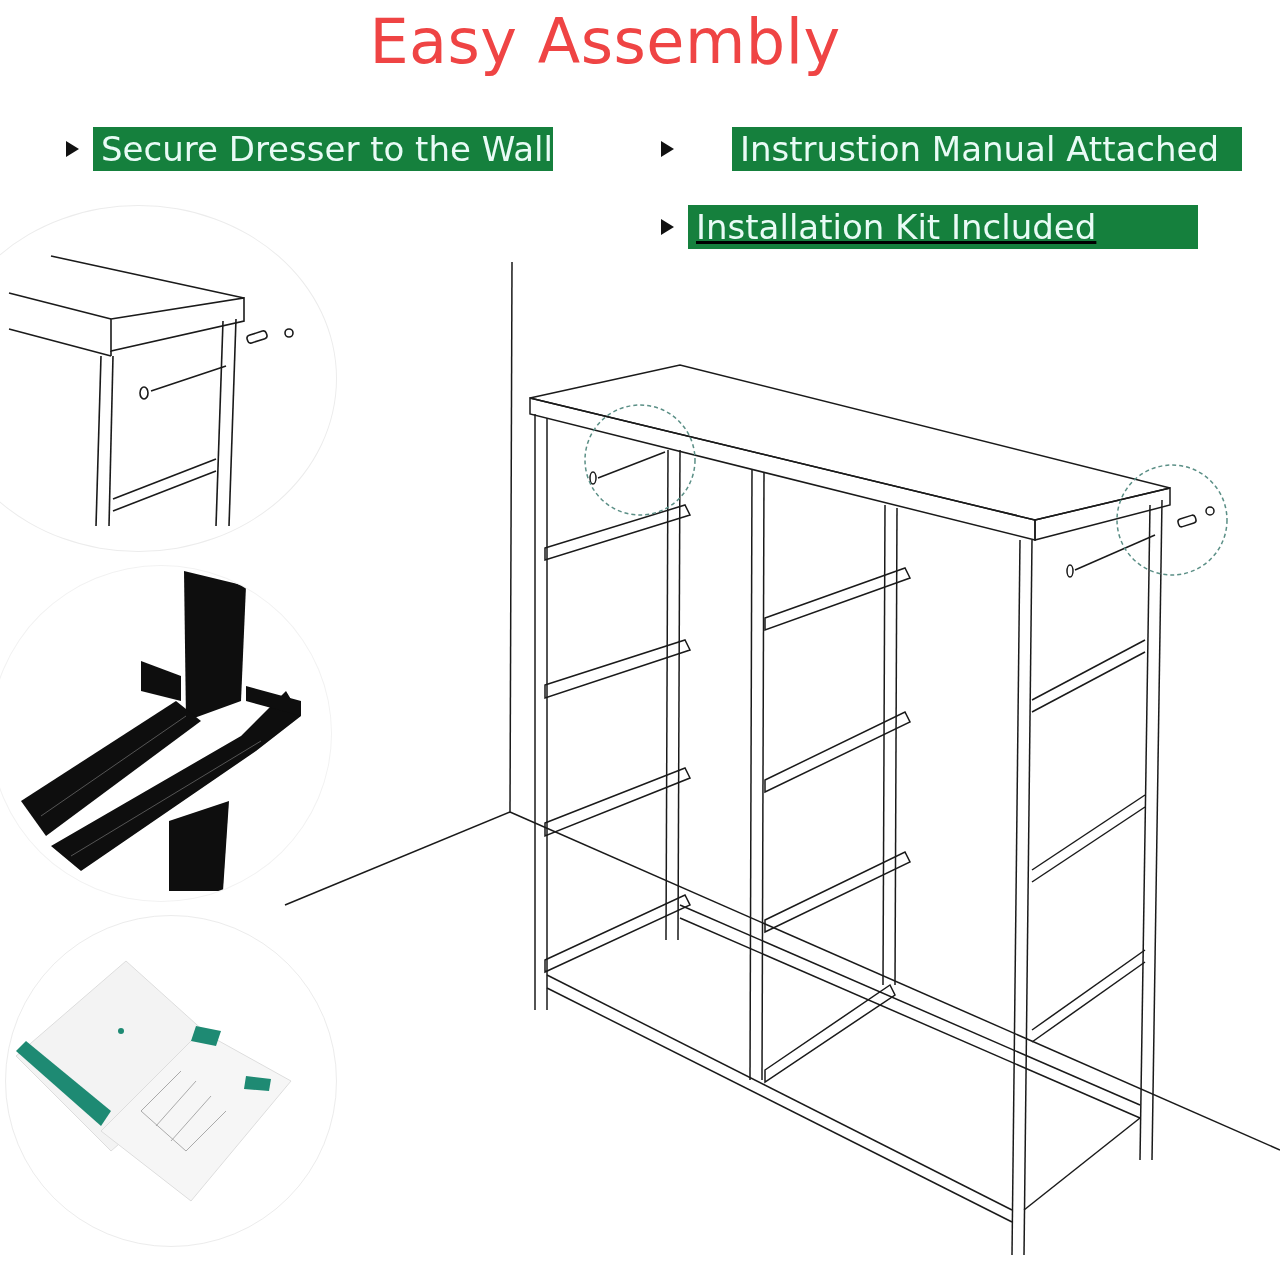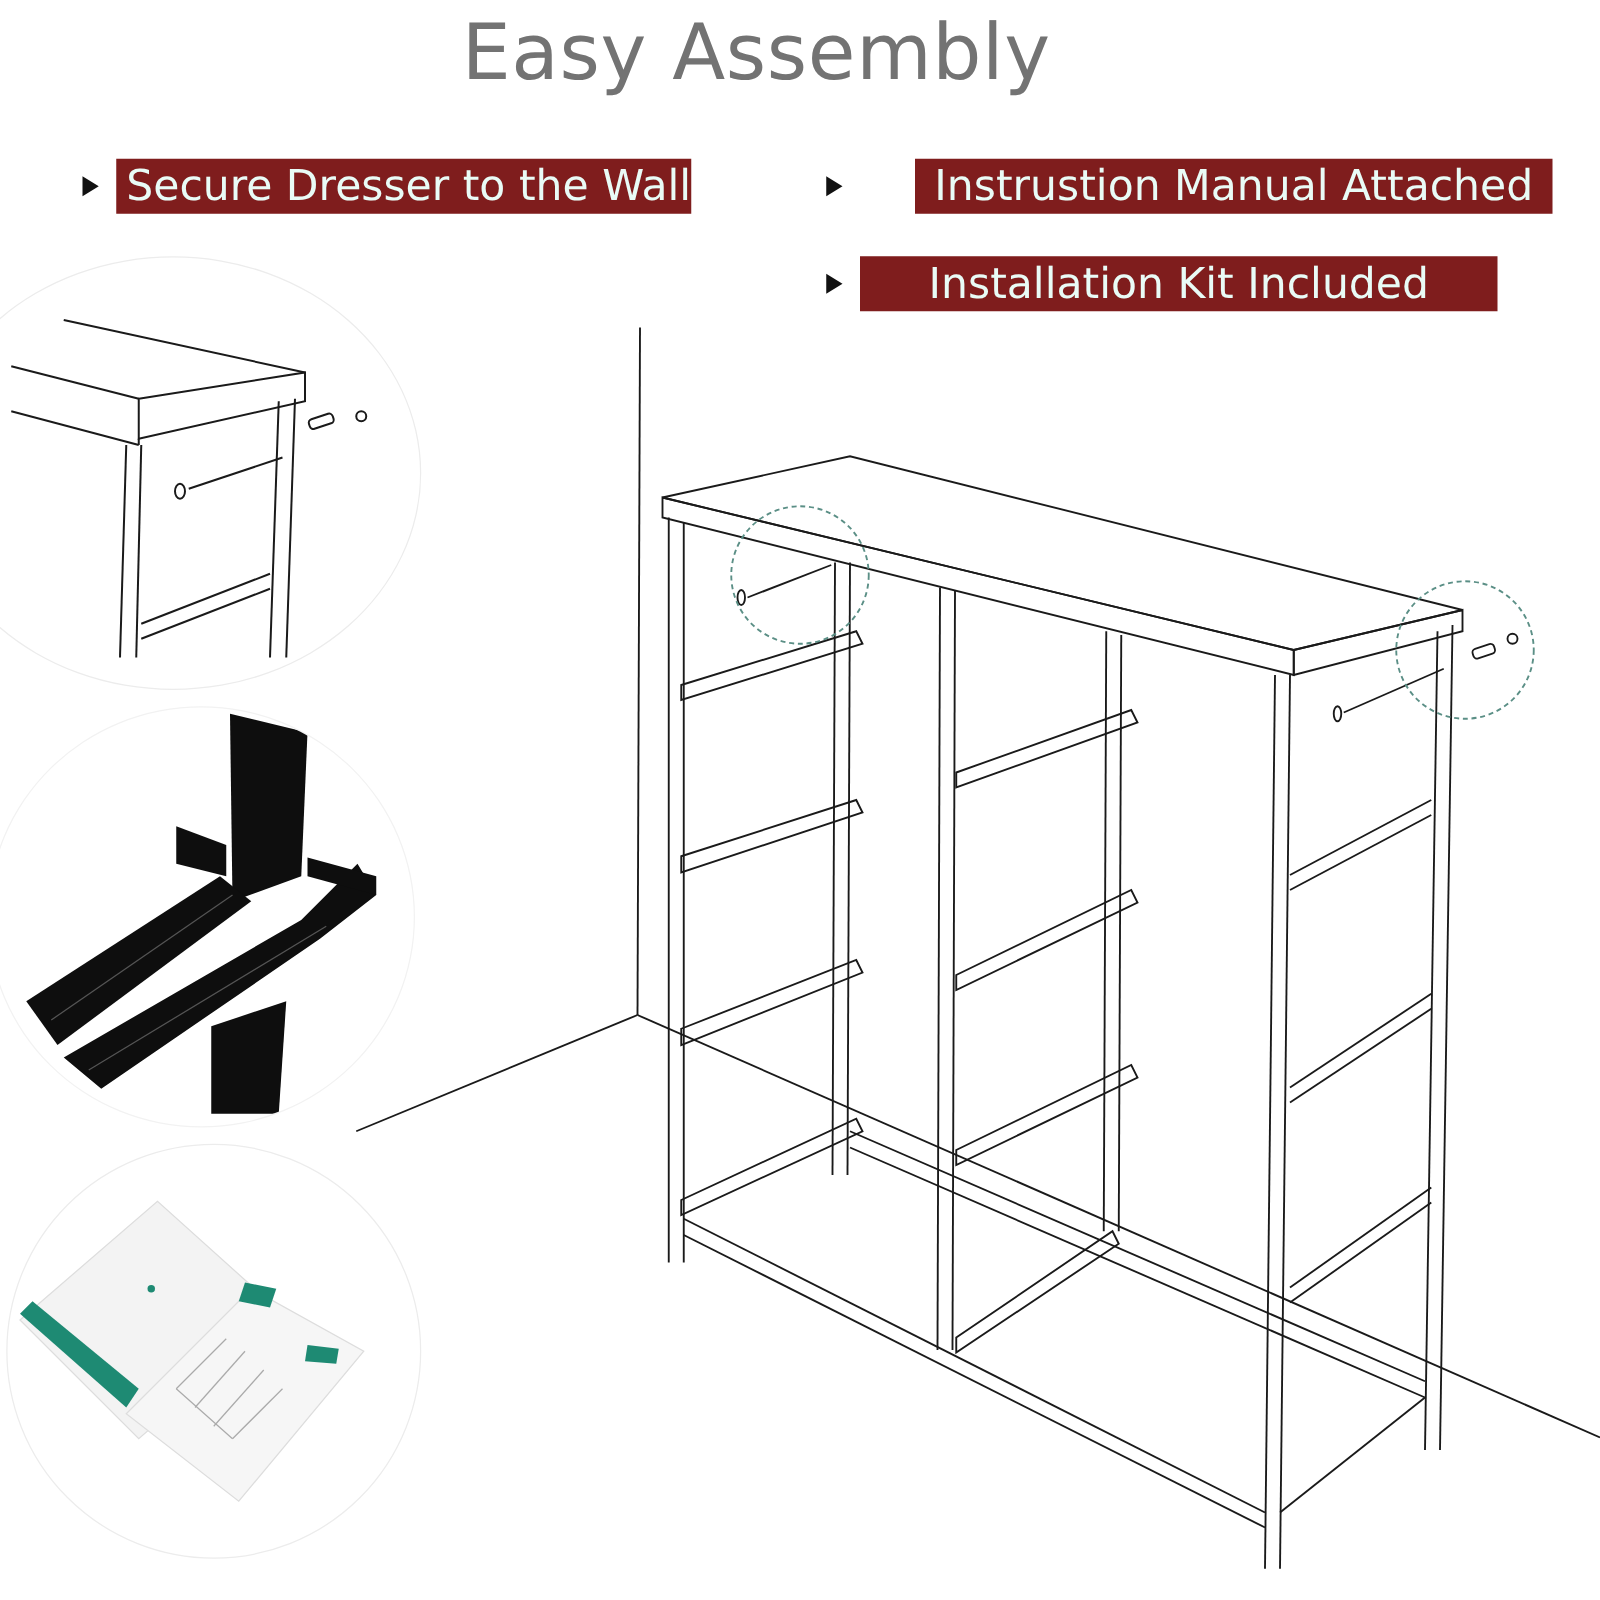--- a/index.html
+++ b/index.html
@@ -1,25 +1,25 @@
 <!DOCTYPE html>
 <html><head>
 <meta charset="utf-8">
 <style>
   html,body{margin:0;padding:0;background:#ffffff;}
   body{width:1280px;height:1280px;position:relative;overflow:hidden;font-family:"DejaVu Sans","Liberation Sans",sans-serif;}
-  .title{position:absolute;top:0;left:0;width:1210px;text-align:center;font-size:62px;line-height:84px;color:#737373;font-weight:normal;letter-spacing:0.5px;}
+  .title{position:absolute;top:0;left:0;width:1210px;text-align:center;font-size:62px;line-height:84px;color:#ef4444;font-weight:normal;letter-spacing:0.5px;}
   .feature{position:absolute;display:flex;align-items:center;}
   .feature .arrow{width:0;height:0;border-top:8px solid transparent;border-bottom:8px solid transparent;border-left:13px solid #111;margin-right:14px;}
-  .feature .label{background:#7f1d1d;color:#e9fbf6;font-size:34px;line-height:44px;padding:0 8px 0 8px;white-space:nowrap;text-align:center;}
+  .feature .label{background:#15803d;color:#e9fbf6;font-size:34px;line-height:44px;padding:0 8px 0 8px;white-space:nowrap;}
   .f1{left:66px;top:127px;}
   .f1 .label{width:444px;}
   .f2{left:661px;top:127px;gap:44px;}
   .f2 .label{width:494px;}
-  .f3{left:661px;top:205px;}
+  .f3{left:661px;top:205px;text-decoration:underline;}
   .f3 .label{width:494px;}
   .circle{position:absolute;border-radius:50%;border:1px solid #ececec;background:#fff;overflow:hidden;}
   .c1{left:-60px;top:205px;width:395px;height:345px;}
   .c2{left:-10px;top:565px;width:340px;height:335px;border-color:#f2f2f2;}
   .c3{left:5px;top:915px;width:330px;height:330px;}
   svg{position:absolute;left:0;top:0;}
 </style>
 </head>
 <body>
 

